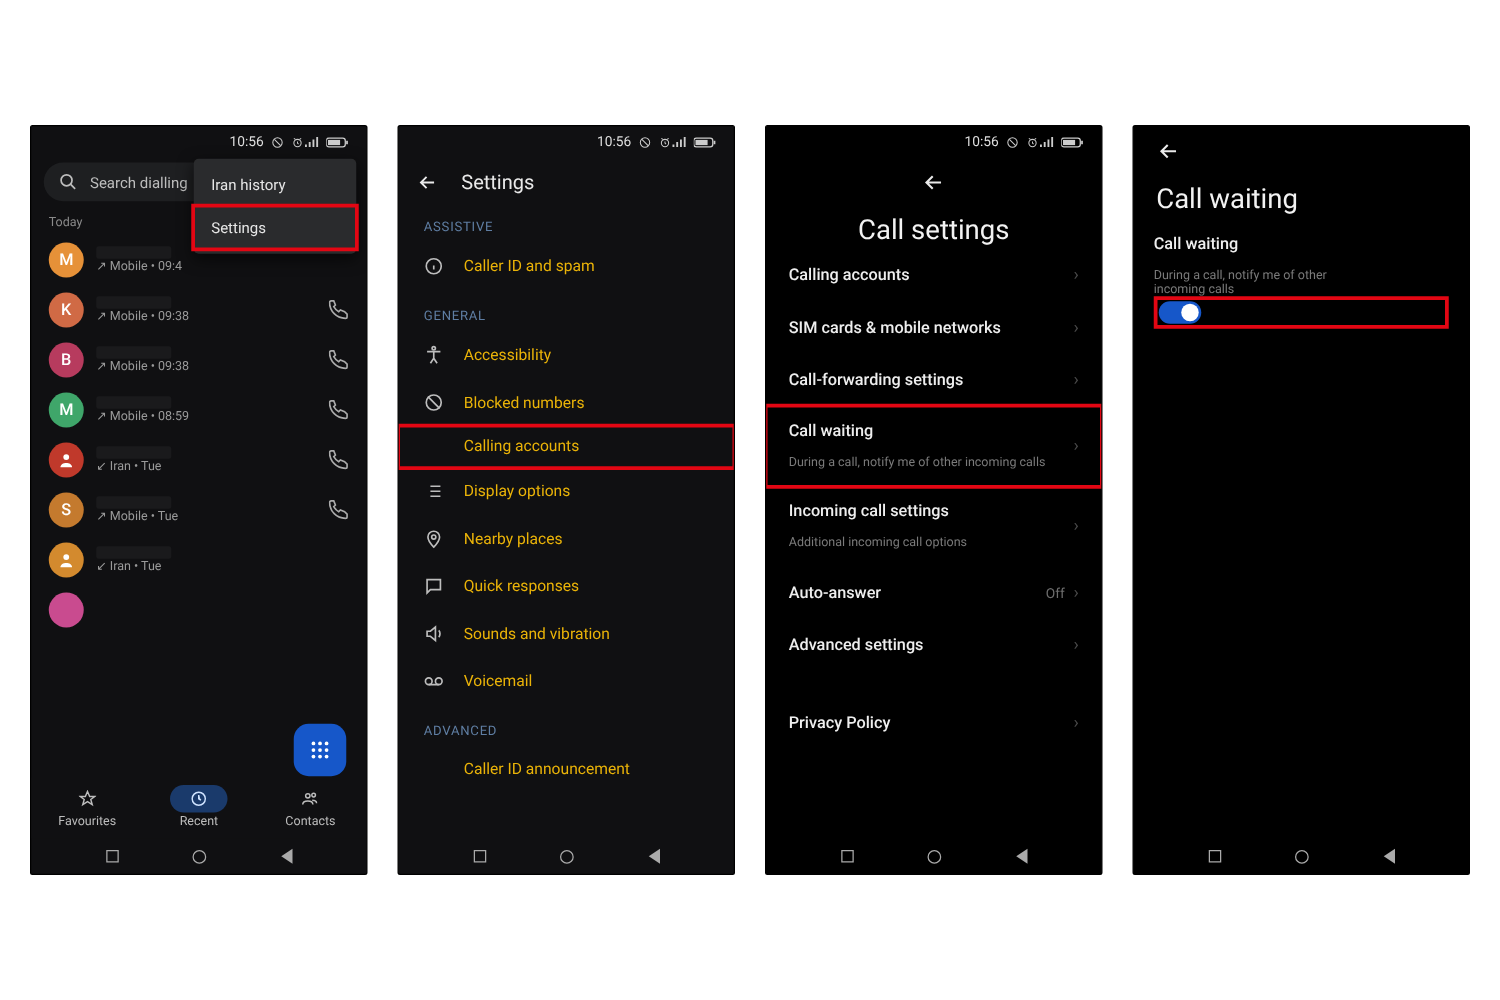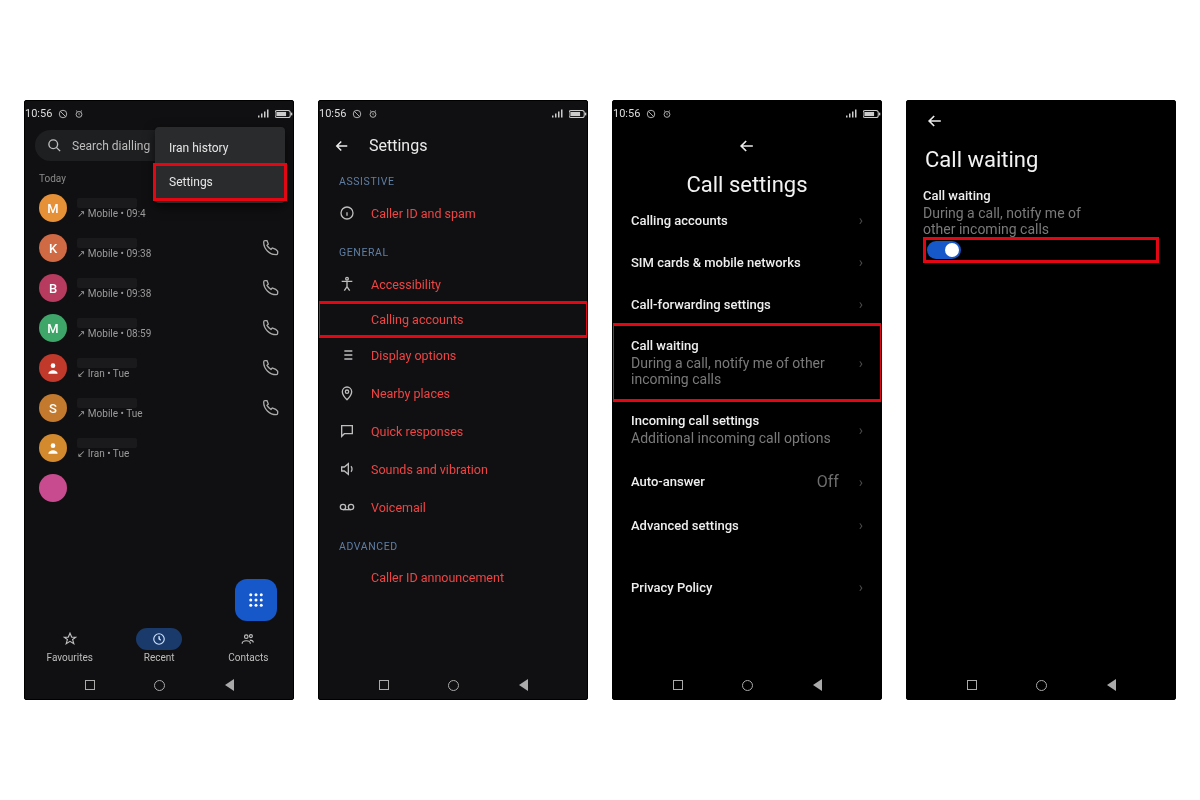--- a/index.html
+++ b/index.html
@@ -9,22 +9,22 @@
     width: 270px; height: 600px;
     background: #101012;
     border: 1px solid #000;
     color: #e6e6e6;
     position: relative;
     overflow: hidden;
     border-radius: 2px;
     font-size: 12px;
   }
   .statusbar {
-    display: flex; justify-content: space-between; align-items: center;
-    padding: 6px 0; font-size: 11px; color: #ddd;
+    display: flex; justify-content: flex-end; align-items: center;
+    padding: 6px 14px; font-size: 11px; color: #ddd;
   }
   .statusbar .left, .statusbar .right { display: flex; gap: 6px; align-items: center; }
   .statusbar svg { display:block; }
   .navbuttons {
     position: absolute; bottom: 0; left: 0; right: 0;
     height: 28px; display: flex; justify-content: space-evenly; align-items: center;
     color: #aaa;
   }
   .navbuttons .sq { width: 10px; height: 10px; border: 1.5px solid #aaa; }
   .navbuttons .ci { width: 11px; height: 11px; border: 1.5px solid #aaa; border-radius: 50%; }
@@ -73,45 +73,45 @@
 
   
   .appbar {
     display:flex; align-items:center; gap: 18px; padding: 10px 14px 6px;
   }
   .appbar .title { font-size: 16px; color:#eaeaea; }
   .appbar .big-title { font-size: 22px; color:#f2f2f2; font-weight:400; padding-top:6px;}
   .sect-head { font-size: 10.5px; letter-spacing: .6px; color:#5f7ea3; padding: 14px 20px 6px; }
   .setrow {
     display:flex; align-items:center; gap: 16px; padding: 11px 20px;
-    color:#ef4444;
+    color:#eab308;
     justify-content:flex-end;
   }
   .setrow .lbl { flex:1; font-size: 12.5px; }
   .setrow svg { color:#bdbdbd; flex-shrink:0; }
   .chev { color:#4a4a4a; font-size:14px; margin-left:auto;}
-  .right-val { color:#6e6e6e; font-size:16px; margin-right:20px;}
+  .right-val { color:#6e6e6e; font-size:11px; margin-right:7px;}
   .phone.black { background:#000; }
 
   .toggle {
     width:34px; height:18px; border-radius:10px; background:#1657c9;
     position:relative; flex-shrink:0;
   }
   .toggle .knob {
     position:absolute; right:2px; top:2px; width:14px; height:14px;
     border-radius:50%; background:#fff;
   }
   .red-box { border:3px solid #e30613; padding:1px; }
 
   .screen3-list .row3 {
     padding: 13px 18px; display:flex; align-items:center;
   }
   .row3 .txt { flex:1; }
   .row3 .ttl { font-size:13px; color:#eee; font-weight:500;}
-  .row3 .sub3 { font-size:14px; color:#7a7a7a; margin-top:2px;}
+  .row3 .sub3 { font-size:10px; color:#7a7a7a; margin-top:12px;}
 </style>
 </head>
 <body>
 
 <div class="stage">
 
 <div class="phone">
   <div class="statusbar">
     <div class="left">
       <span>10:56</span>
@@ -341,20 +341,27 @@
   </div>
 
   <div class="sect-head">GENERAL</div>
   <div class="setrow">
     <svg width="16" height="16" viewBox="0 0 24 24" fill="none" stroke="currentColor" stroke-width="2">
           <circle cx="12" cy="4" r="2"></circle>
           <path d="M4 8h16M12 8v8M8 22l4-6 4 6"></path>
         </svg>
     <span class="lbl">Accessibility</span>
   </div>
+  <div class="setrow">
+    <svg width="16" height="16" viewBox="0 0 24 24" fill="none" stroke="currentColor" stroke-width="2">
+          <circle cx="12" cy="12" r="9"></circle>
+          <path d="M5 5l14 14"></path>
+        </svg>
+    <span class="lbl">Blocked numbers</span>
+  </div>
   <div class="setrow red-hl" style="padding-top:9px;padding-bottom:9px">
     <span style="width:16px"></span>
     <span class="lbl">Calling accounts</span>
   </div>
   <div class="setrow">
     <svg width="16" height="16" viewBox="0 0 24 24" fill="none" stroke="currentColor" stroke-width="2">
           <path d="M8 6h12M8 12h12M8 18h12M4 6h0M4 12h0M4 18h0"></path>
         </svg>
     <span class="lbl">Display options</span>
   </div>

